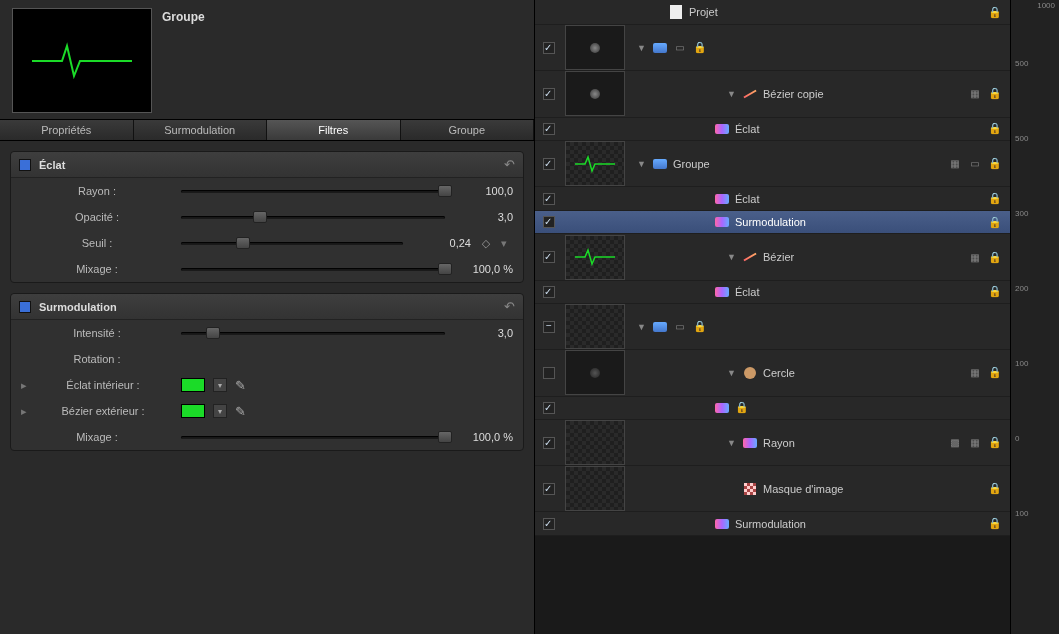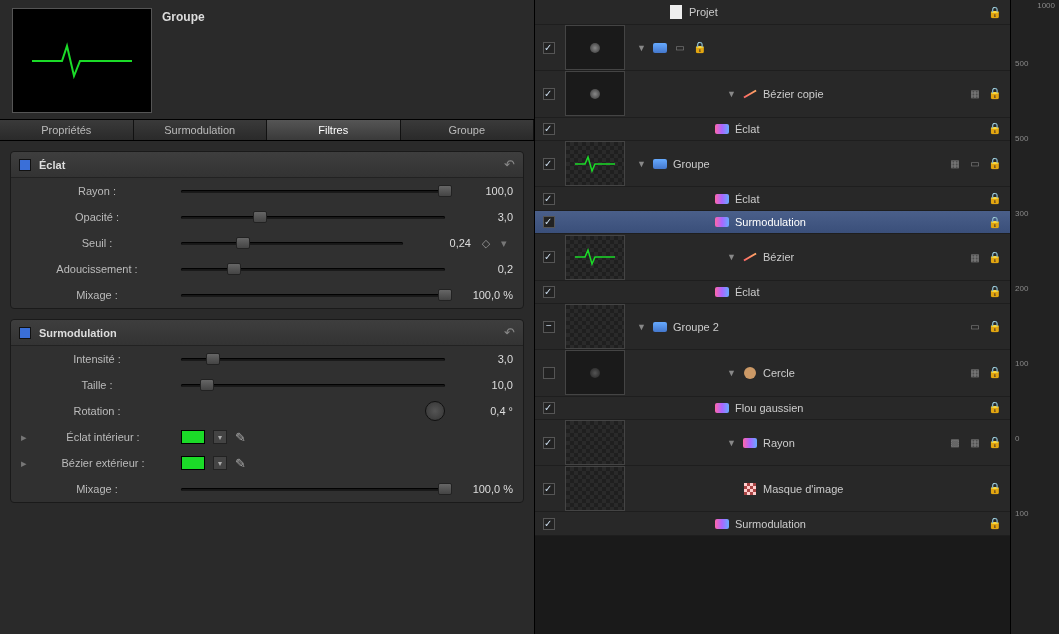--- a/index.html
+++ b/index.html
@@ -133,30 +133,20 @@
           <div class="slider">
               <div class="slider-track"></div>
               <div class="slider-thumb" style="left:28%"></div>
             </div>
           <div class="param-val">0,24</div>
           <div class="diamond">◇</div>
           <div class="disclosure">▾</div>
         </div>
       </div>
       <div class="param-row">
-        <div class="param-label">Adoucissement :</div>
-        <div class="param-ctrl">
-          <div class="slider">
-              <div class="slider-track"></div>
-              <div class="slider-thumb" style="left:20%"></div>
-            </div>
-          <div class="param-val">0,2</div>
-        </div>
-      </div>
-      <div class="param-row">
         <div class="param-label">Mixage :</div>
         <div class="param-ctrl">
           <div class="slider">
               <div class="slider-track"></div>
               <div class="slider-thumb" style="left:100%"></div>
             </div>
           <div class="param-val"><span>100,0</span><span> %</span></div>
         </div>
       </div>
     </div>
@@ -171,36 +161,21 @@
         <div class="param-label">Intensité :</div>
         <div class="param-ctrl">
           <div class="slider">
               <div class="slider-track"></div>
               <div class="slider-thumb" style="left:12%"></div>
             </div>
           <div class="param-val">3,0</div>
         </div>
       </div>
       <div class="param-row">
-        <div class="param-label">Taille :</div>
-        <div class="param-ctrl">
-          <div class="slider">
-              <div class="slider-track"></div>
-              <div class="slider-thumb" style="left:10%"></div>
-            </div>
-          <div class="param-val">10,0</div>
-        </div>
-      </div>
-      <div class="param-row">
         <div class="param-label">Rotation :</div>
-        <div class="param-ctrl">
-          <div style="flex:1"></div>
-          <div class="rot-dial"></div>
-          <div class="param-val"><span>0,4</span><span> °</span></div>
-        </div>
       </div>
       <div class="param-row">
         <div class="disclosure">▸</div>
         <div class="param-label" style="width:148px">Éclat intérieur :</div>
         <div class="param-ctrl">
           <div class="color-swatch" style="background:#1bdb28"></div>
           <div class="swatch-menu">▾</div>
           <div class="picker">✎</div>
         </div>
       </div>
@@ -362,21 +337,20 @@
   </div>
 
   <div class="row big indent-0">
     <div class="row-chk dash"></div>
     <div class="row-thumb"></div>
     <div class="spacer-1"></div>
     <div class="row-disc">▼</div>
     <div class="row-icon">
         <div class="ic-group"></div>
       </div>
-    <div class="row-label">Groupe 2</div>
     <div class="row-icons-right">
       <div class="mini-icon">▭</div>
       <div class="mini-icon lock">🔒</div>
     </div>
   </div>
 
   <div class="row big indent-1">
     <div class="row-chk"></div>
     <div class="row-thumb blob">
         <div class="blob-dot" style="background:radial-gradient(#555,#222)"></div>
@@ -392,21 +366,20 @@
       <div class="mini-icon lock">🔒</div>
     </div>
   </div>
 
   <div class="row indent-2">
     <div class="row-chk on"></div>
     <div class="spacer-filter"></div>
     <div class="row-icon">
         <div class="ic-filter"></div>
       </div>
-    <div class="row-label">Flou gaussien</div>
     <div class="row-icons-right">
         <div class="mini-icon lock">🔒</div>
       </div>
   </div>
 
   <div class="row big indent-1">
     <div class="row-chk on"></div>
     <div class="row-thumb"></div>
     <div class="spacer-filter2"></div>
     <div class="row-disc">▼</div>

